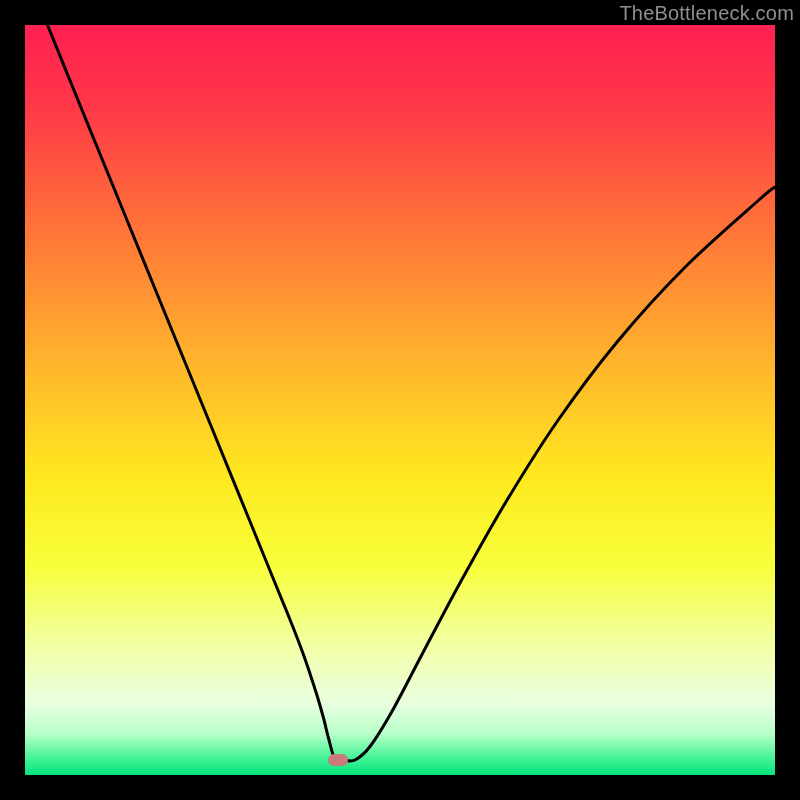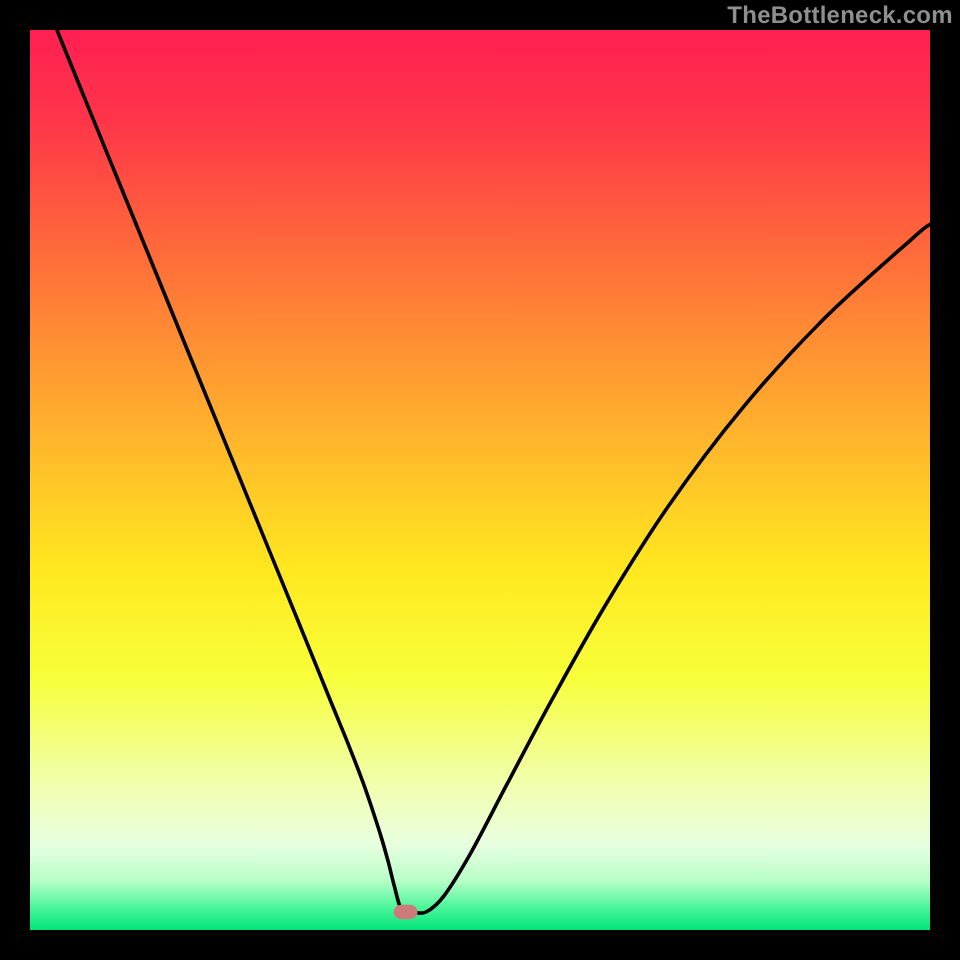--- a/index.html
+++ b/index.html
@@ -40,21 +40,21 @@
     border-radius: 6px;
     background: #cd7a7b;
     transform: translate(-50%, -50%);
   }
   .watermark {
     position: absolute;
     top: 2px;
     right: 6px;
     color: #8f8f8f;
     font-size: 20px;
-    font-weight: 700;
+    font-weight: 400;
     letter-spacing: 0.2px;
   }
 </style>
 </head>
 <body>
 
 <div class="watermark">TheBottleneck.com</div>
 
 <div class="frame">
   <svg class="plot-bg" viewBox="0 0 750 750" preserveAspectRatio="none">

